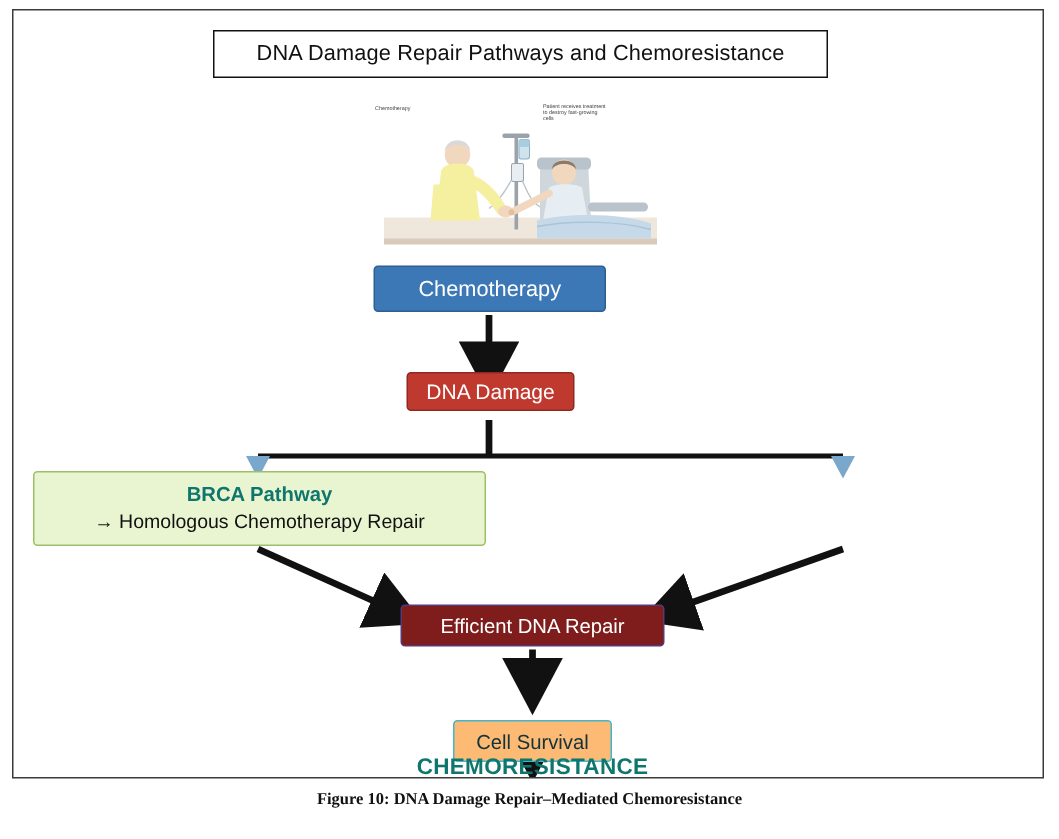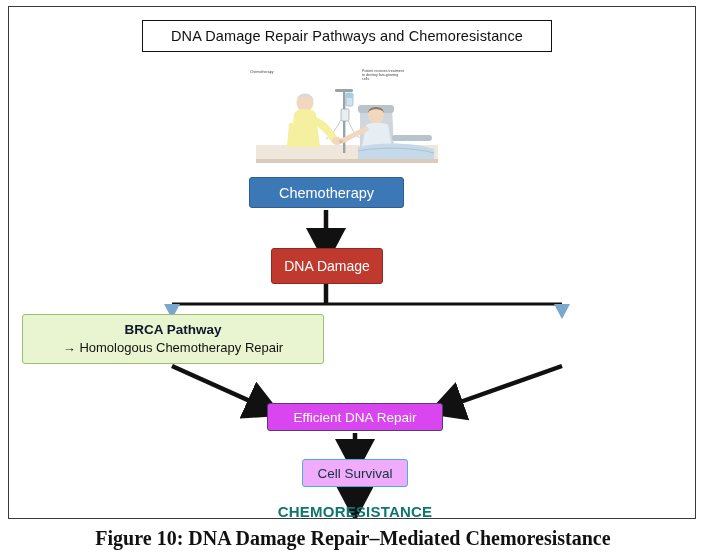--- a/index.html
+++ b/index.html
@@ -95,40 +95,40 @@
     border: 1px solid #2c5f92;
     border-radius: 3px;
     color: #ffffff;
     font-size: 14.5px;
   }
 
   #node-dna-damage {
     left: 262px;
     top: 241px;
     width: 112px;
-    height: 36px;
+    height: 26px;
     background: #c0392e;
     border: 1px solid #8e2a21;
     border-radius: 3px;
     color: #ffffff;
     font-size: 14px;
   }
 
   .pathway-box {
     background: #e9f5d0;
     border: 1px solid #9dbf6a;
     border-radius: 3px;
     flex-direction: column;
     justify-content: center;
     padding: 3px 6px;
   }
   .pathway-title {
     font-size: 13.5px;
     font-weight: bold;
-    color: #0f172a;
+    color: #0f766e;
     line-height: 1.35;
     text-align: right;
   }
   .pathway-sub {
     font-size: 13px;
     color: #111111;
     line-height: 1.35;
     white-space: nowrap;
   }
 
@@ -143,33 +143,33 @@
     top: 307px;
     width: 258px;
     height: 50px;
   }
 
   #node-efficient-repair {
     left: 258px;
     top: 396px;
     width: 176px;
     height: 28px;
-    background: #d946ef;
+    background: #7f1d1d;
     border: 1px solid #543a78;
     border-radius: 3px;
     color: #ffffff;
     font-size: 13.5px;
   }
 
   #node-cell-survival {
     left: 293px;
-    top: 452px;
+    top: 473px;
     width: 106px;
     height: 28px;
-    background: #f0abfc;
+    background: #fdba74;
     border: 1px solid #45b4cd;
     border-radius: 3px;
     color: #14333a;
     font-size: 13.5px;
   }
 
   #node-chemoresistance {
     left: 255px;
     top: 493px;
     width: 182px;
@@ -191,21 +191,21 @@
   }
 
   
   #caption {
     position: absolute;
     left: 0;
     top: 527px;
     width: 706px;
     text-align: center;
     font-family: "Liberation Serif", serif;
-    font-size: 20px;
+    font-size: 11px;
     font-weight: bold;
     color: #111111;
   }
 </style>
 </head>
 <body>
 
 <div id="figure-frame">
   <div id="diagram">
 

